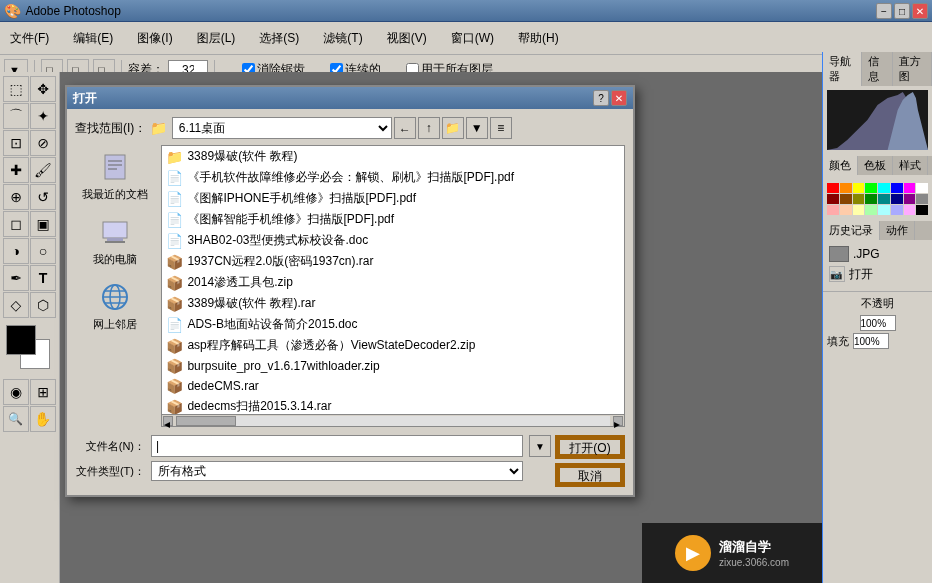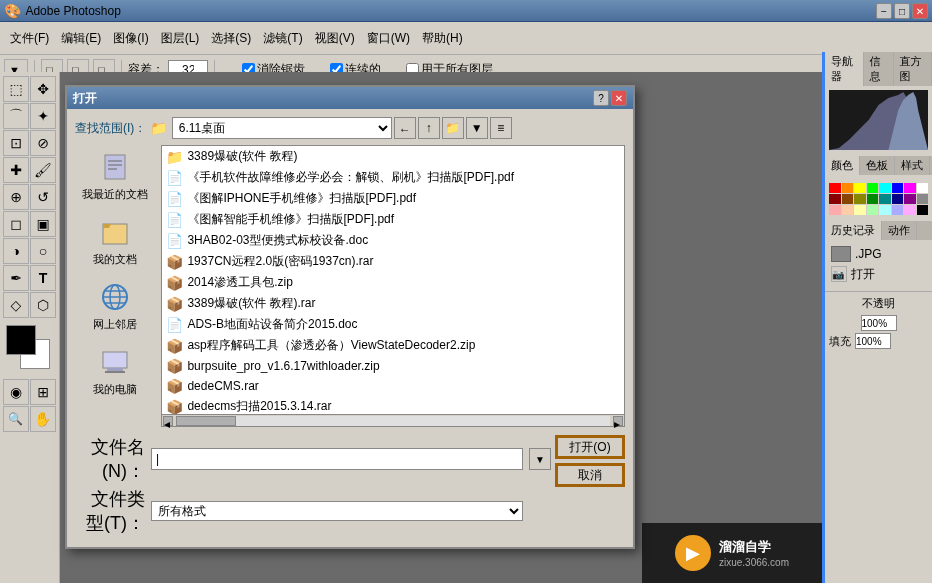--- a/index.html
+++ b/index.html
@@ -15,20 +15,21 @@
     #titlebar .win-btn { width: 16px; height: 16px; display: flex; align-items: center; justify-content: center; font-size: 10px; cursor: pointer; border: 1px solid #888; border-radius: 2px; }
     #titlebar .win-btn.minimize { background: #c8c8c8; }
     #titlebar .win-btn.maximize { background: #c8c8c8; }
     #titlebar .win-btn.close { background: #e05050; color: white; }
 
     
     #menubar {
       width: 100%; height: 20px; background: #d4d0c8;
       display: flex; align-items: center; padding: 16px 4px;
       border-bottom: 1px solid #aaa;
+      gap: 12px;
     }
     #menubar .menu-item { padding: 2px 6px; cursor: pointer; font-size: 12px; color: #000; }
 
     
     #toolbar {
       width: 100%; height: 30px; background: #d4d0c8;
       display: flex; align-items: center; padding: 0 4px; gap: 4px;
       border-bottom: 1px solid #aaa;
     }
     .toolbar-btn { height: 22px; padding: 0 4px; background: #d4d0c8; border: 1px solid #aaa; cursor: pointer; font-size: 11px; display: flex; align-items: center; }
@@ -46,21 +47,21 @@
     }
     .tool-row { display: flex; gap: 1px; margin-bottom: 1px; }
     .tool-btn { width: 26px; height: 26px; background: #d4d0c8; border: 1px solid #aaa; display: flex; align-items: center; justify-content: center; cursor: pointer; font-size: 14px; }
     .tool-color-box { width: 48px; height: 48px; position: relative; margin-top: 6px; }
     .color-fg { width: 30px; height: 30px; background: #000; position: absolute; top: 0; left: 0; border: 1px solid #888; cursor: pointer; }
     .color-bg { width: 30px; height: 30px; background: #fff; position: absolute; top: 14px; left: 14px; border: 1px solid #888; cursor: pointer; }
 
     
     #right-panel {
       position: absolute; right: 0; top: 52px; width: 110px; height: 531px;
-      background: #d4d0c8; border-left: 3px solid #3b82f6;
+      background: #d4d0c8; border-left: 1px solid #3b82f6;
       overflow: hidden;
     }
     .right-tab-bar { display: flex; background: #b8b4ac; }
     .right-tab { padding: 2px 6px; font-size: 11px; cursor: pointer; border-right: 1px solid #aaa; }
     .right-tab.active { background: #d4d0c8; }
     .right-section { padding: 4px; }
     .histogram-area { width: 100%; height: 60px; background: #2a2a2a; position: relative; overflow: hidden; }
     .color-palette { display: grid; grid-template-columns: repeat(8, 1fr); gap: 1px; margin-top: 4px; }
     .color-swatch { height: 10px; cursor: pointer; }
     .history-area { padding: 4px; }
@@ -88,21 +89,21 @@
       justify-content: space-between;
     }
     #dialog-titlebar .dtitle { color: white; font-size: 12px; font-weight: bold; }
     #dialog-titlebar .dbtns { display: flex; gap: 2px; }
     #dialog-titlebar .dbtn { width: 16px; height: 16px; display: flex; align-items: center; justify-content: center; font-size: 10px; cursor: pointer; border: 1px solid #888; background: #c8c8c8; border-radius: 2px; }
     #dialog-titlebar .dbtn.close { background: #e05050; color: white; }
 
     #dialog-body { padding: 8px; }
 
     .dialog-toolbar { display: flex; align-items: center; gap: 4px; margin-bottom: 6px; }
-    .dlg-label { font-size: 12px; color: #0c4a6e; white-space: nowrap; }
+    .dlg-label { font-size: 12px; color: #000000; white-space: nowrap; }
     .dlg-select { height: 22px; width: 220px; border: 1px solid #888; background: white; font-size: 12px; padding: 0 2px; }
     .dlg-nav-btn { width: 22px; height: 22px; background: #d4d0c8; border: 1px solid #888; display: flex; align-items: center; justify-content: center; cursor: pointer; font-size: 12px; }
 
     #dialog-content { display: flex; gap: 6px; }
 
     #left-nav {
       width: 80px; display: flex; flex-direction: column; gap: 4px;
     }
     .nav-item {
       display: flex; flex-direction: column; align-items: center; gap: 2px;
@@ -121,24 +122,24 @@
     }
     .file-item.folder { }
     .file-icon { font-size: 14px; min-width: 16px; }
     .file-name { font-size: 12px; color: #000; }
     .file-scrollbar-area { height: 12px; background: #d4d0c8; border: 1px solid #888; border-top: none; display: flex; align-items: center; }
     .hscroll-track { flex: 1; height: 10px; background: #e0e0e0; margin: 0 2px; }
     .hscroll-thumb { width: 60px; height: 10px; background: #b0b0b0; border: 1px solid #888; }
 
     #dialog-footer { margin-top: 8px; }
     .footer-row { display: flex; align-items: center; gap: 6px; margin-bottom: 4px; }
-    .footer-label { width: 70px; font-size: 18px; text-align: right; }
+    .footer-label { width: 70px; font-size: 11px; text-align: right; }
     .footer-input { flex: 1; height: 22px; border: 1px solid #888; background: white; padding: 0 4px; font-size: 12px; }
     .footer-select { flex: 1; height: 20px; border: 1px solid #888; background: white; padding: 0 2px; font-size: 12px; }
-    .footer-btn { width: 70px; height: 24px; background: #d4d0c8; border: 3px solid #a16207; font-size: 12px; cursor: pointer; }
+    .footer-btn { width: 70px; height: 24px; background: #d4d0c8; border: 5px solid #a16207; font-size: 12px; cursor: pointer; }
     .footer-btn-area { display: flex; flex-direction: column; gap: 4px; margin-left: 4px; }
 
     
     #watermark {
       position: absolute; bottom: 0; right: 110px; width: 180px; height: 60px;
       background: rgba(0,0,0,0.7); display: flex; align-items: center; justify-content: center;
       z-index: 50;
     }
     #watermark .wm-logo { width: 36px; height: 36px; background: #f0a020; border-radius: 50%; display: flex; align-items: center; justify-content: center; margin-right: 8px; font-size: 18px; color: white; }
     #watermark .wm-text { color: white; font-size: 13px; font-weight: bold; line-height: 1.4; }
@@ -365,48 +366,39 @@
                 <line x1="9" y1="10" x2="23" y2="10" stroke="#666"></line>
                 <line x1="9" y1="14" x2="23" y2="14" stroke="#666"></line>
                 <line x1="9" y1="18" x2="18" y2="18" stroke="#666"></line>
               </svg>
           </div>
           <span>我最近的文档</span>
         </div>
         <div class="nav-item">
           <div class="nav-icon">
             <svg width="32" height="32">
-                <rect x="4" y="8" width="24" height="20" fill="#f0d080" stroke="#888"></rect>
-                <polygon points="4,8 4,12 10,12 12,8" fill="#d0a040"></polygon>
+                <rect x="4" y="6" width="24" height="16" fill="#d0d0f0" stroke="#888"></rect>
+                <rect x="8" y="22" width="16" height="3" fill="#a0a0c0"></rect>
+                <rect x="6" y="25" width="20" height="2" fill="#808080"></rect>
               </svg>
           </div>
-          <span>我的文档</span>
+          <span>我的电脑</span>
         </div>
         <div class="nav-item">
           <div class="nav-icon">
             <svg width="32" height="32">
                 <circle cx="16" cy="16" r="12" fill="none" stroke="#4080c0" stroke-width="2"></circle>
                 <ellipse cx="16" cy="16" rx="5" ry="12" fill="none" stroke="#4080c0" stroke-width="1.5"></ellipse>
                 <line x1="4" y1="16" x2="28" y2="16" stroke="#4080c0" stroke-width="1.5"></line>
                 <line x1="6" y1="10" x2="26" y2="10" stroke="#4080c0" stroke-width="1.5"></line>
                 <line x1="6" y1="22" x2="26" y2="22" stroke="#4080c0" stroke-width="1.5"></line>
               </svg>
           </div>
           <span>网上邻居</span>
         </div>
-        <div class="nav-item">
-          <div class="nav-icon">
-            <svg width="32" height="32">
-                <rect x="4" y="6" width="24" height="16" fill="#d0d0f0" stroke="#888"></rect>
-                <rect x="8" y="22" width="16" height="3" fill="#a0a0c0"></rect>
-                <rect x="6" y="25" width="20" height="2" fill="#808080"></rect>
-              </svg>
-          </div>
-          <span>我的电脑</span>
-        </div>
       </div>
 
       <div id="file-list-area">
         <div id="file-list">
 
           <div class="file-item folder">
             <span class="file-icon">📁</span>
             <span class="file-name">3389爆破(软件 教程)</span>
           </div>
           <div class="file-item">

